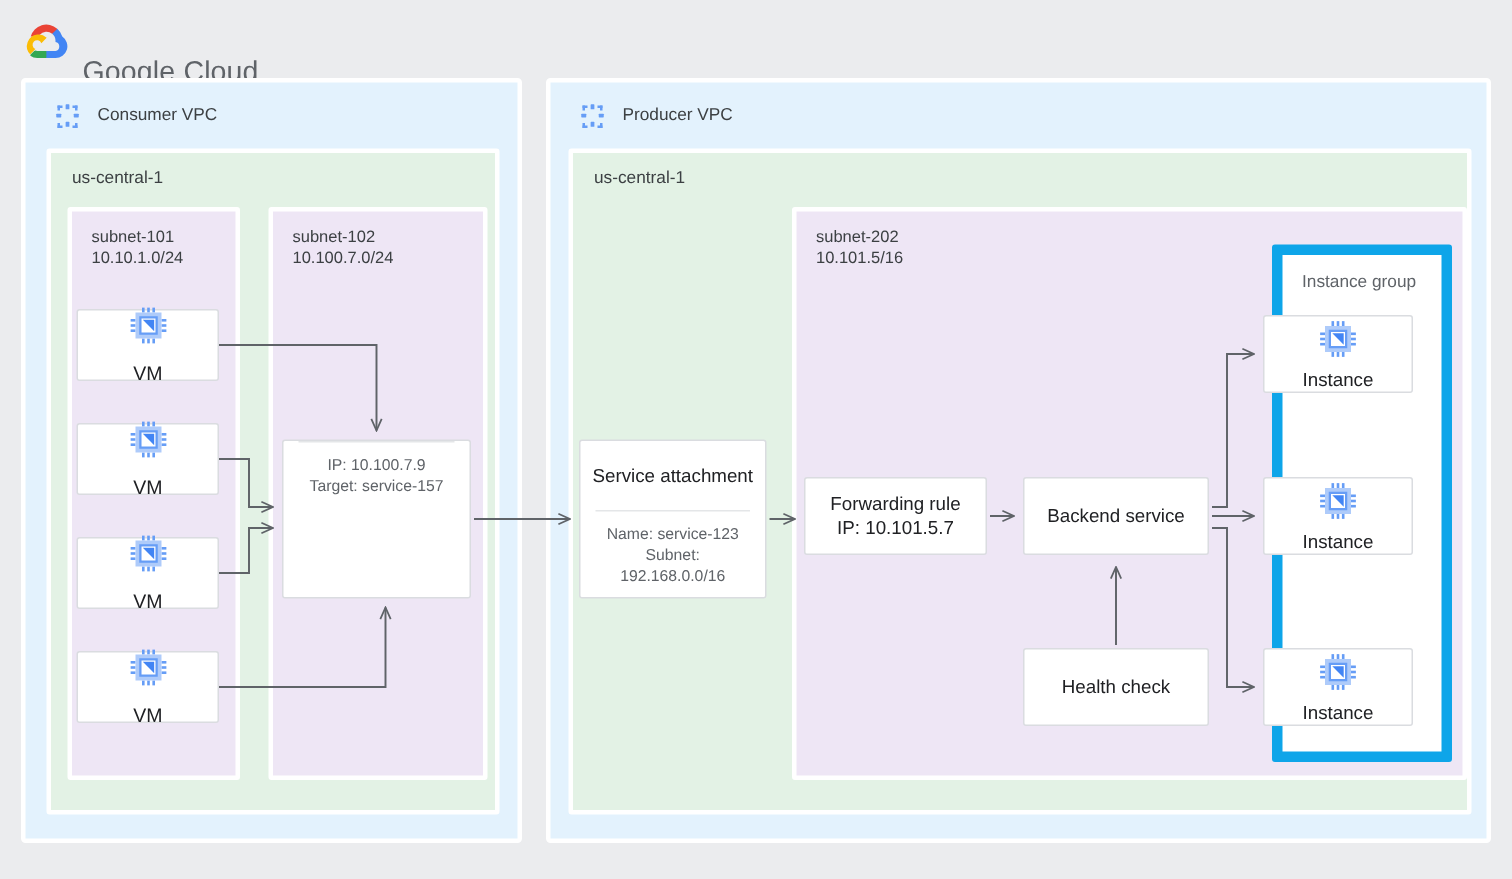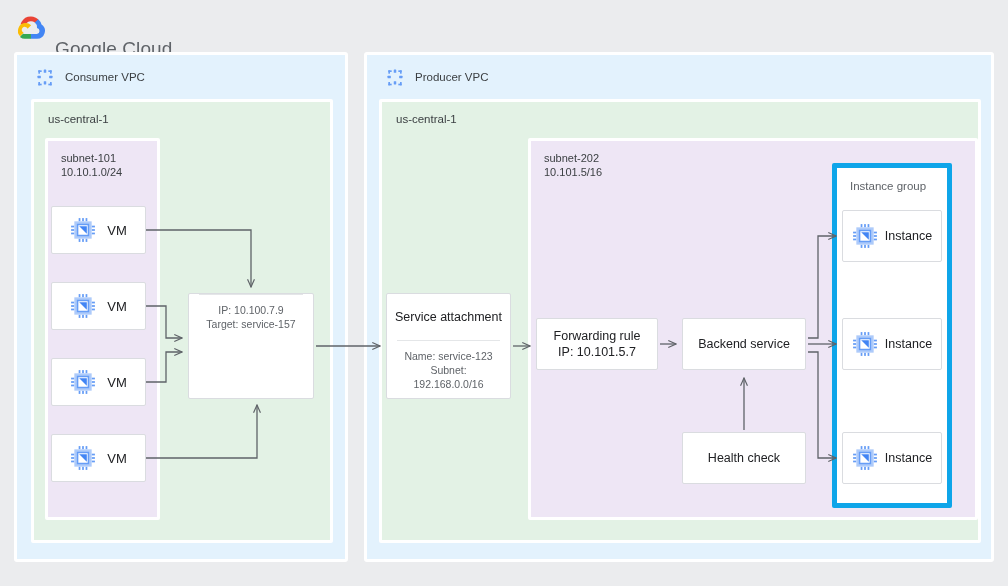--- a/index.html
+++ b/index.html
@@ -56,43 +56,44 @@
     border-radius: 2px;
   }
   .subnet > .label {
     position: absolute; left: 13px; top: 10px;
     font-size: 11px; color: #3c4043; line-height: 14px; white-space: pre-line;
   }
 
   .group-box {
     position: absolute;
     background: #ffffff;
-    border: 5px solid #0ea5e9;
+    border: 7px solid #0ea5e9;
     border-radius: 2px;
+    margin-left: 16px;
   }
   .group-box > .label {
     position: absolute; left: 13px; top: 12px;
     font-size: 11.5px; color: #5f6368; white-space: nowrap;
   }
 
   
   .node {
     position: absolute;
     background: #ffffff;
     border: 1px solid #dadce0;
     border-radius: 2px;
     display: flex;
     align-items: center;
     justify-content: center;
     text-align: center;
   }
   .node .title {
     font-size: 12.5px; color: #202124; line-height: 16px; white-space: pre-line;
   }
-  .node.with-icon { gap: 11px; }
+  .node.with-icon { gap: 11px; flex-direction: column; }
   .node .icon-label { font-size: 13px; color: #202124; }
 
   .node.detailed { flex-direction: column; justify-content: flex-start; padding-top: 0; }
   .node.detailed .title-wrap {
     display: flex; align-items: center; justify-content: center;
     width: 100%; flex: 0 0 auto;
   }
   .node.detailed .divider {
     width: 84%; height: 1px; background: #e4e6e8; margin: 0 auto;
   }
@@ -145,20 +146,23 @@
     <span class="label">Consumer VPC</span>
   </div>
 
   <div class="region" style="left:14px; top:44px; width:302px; height:444px;">
     <span class="label">us-central-1</span>
 
     <div class="subnet" style="left:11px; top:36px; width:115px; height:382px;">
       <span class="label"><span>subnet-101</span><br><span>10.10.1.0/24</span></span>
     </div>
 
+    <div class="subnet" style="left:145px; top:36px; width:146px; height:382px;">
+      <span class="label"><span>subnet-102</span><br><span>10.100.7.0/24</span></span>
+    </div>
   </div>
 </div>
 
 <div class="node with-icon" style="left:51px; top:206px; width:95px; height:48px;">
   <svg class="chip-icon" viewBox="0 0 24 24">
     <g fill="#669df6">
       <rect x="8" y="1" width="1.6" height="3"></rect>
         <rect x="11.2" y="1" width="1.6" height="3"></rect>
         <rect x="14.4" y="1" width="1.6" height="3"></rect>
       <rect x="8" y="20" width="1.6" height="3"></rect>

